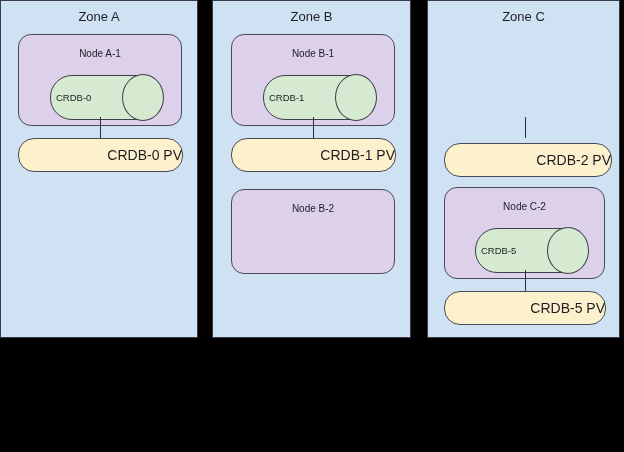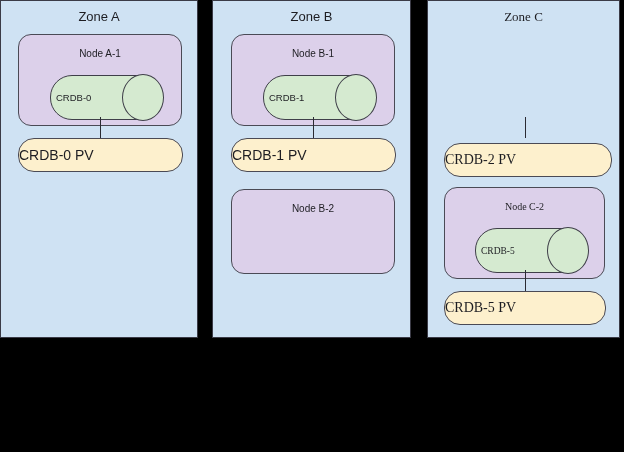--- a/index.html
+++ b/index.html
@@ -107,21 +107,21 @@
 
   
   .pv {
     position: absolute;
     background: #fdf0cd;
     border: 1px solid #4a4a55;
     border-radius: 16px;
     box-sizing: border-box;
     display: flex;
     align-items: center;
-    justify-content: flex-start;
+    justify-content: flex-end;
   }
   .pv-label {
     font-size: 14px;
     color: #1d1d22;
     line-height: 18px;
     white-space: nowrap;
   }
 
   
   .connector {
@@ -172,21 +172,21 @@
 
     <div class="pv" style="left:18px; top:137px; width:165px; height:34px;">
       <span class="pv-label">CRDB-1 PV</span>
     </div>
 
     <div class="node" style="left:18px; top:188px; width:164px; height:85px;">
       <div class="node-label">Node B-2</div>
     </div>
   </div>
 
-  <div class="zone" style="left:427px; top:0px; width:193px; height:338px;font-family:Liberation Serif, serif;">
+  <div class="zone" style="left:427px; top:0px; width:193px; height:338px;">
     <div class="zone-label">Zone C</div>
 
 
     <div class="connector" style="left:97px; top:116px; height:21px;"></div>
 
     <div class="pv" style="left:16px; top:142px; width:168px; height:34px;">
       <span class="pv-label">CRDB-2 PV</span>
     </div>
 
     <div class="node" style="left:16px; top:186px; width:161px; height:92px;padding-left:43px;">

